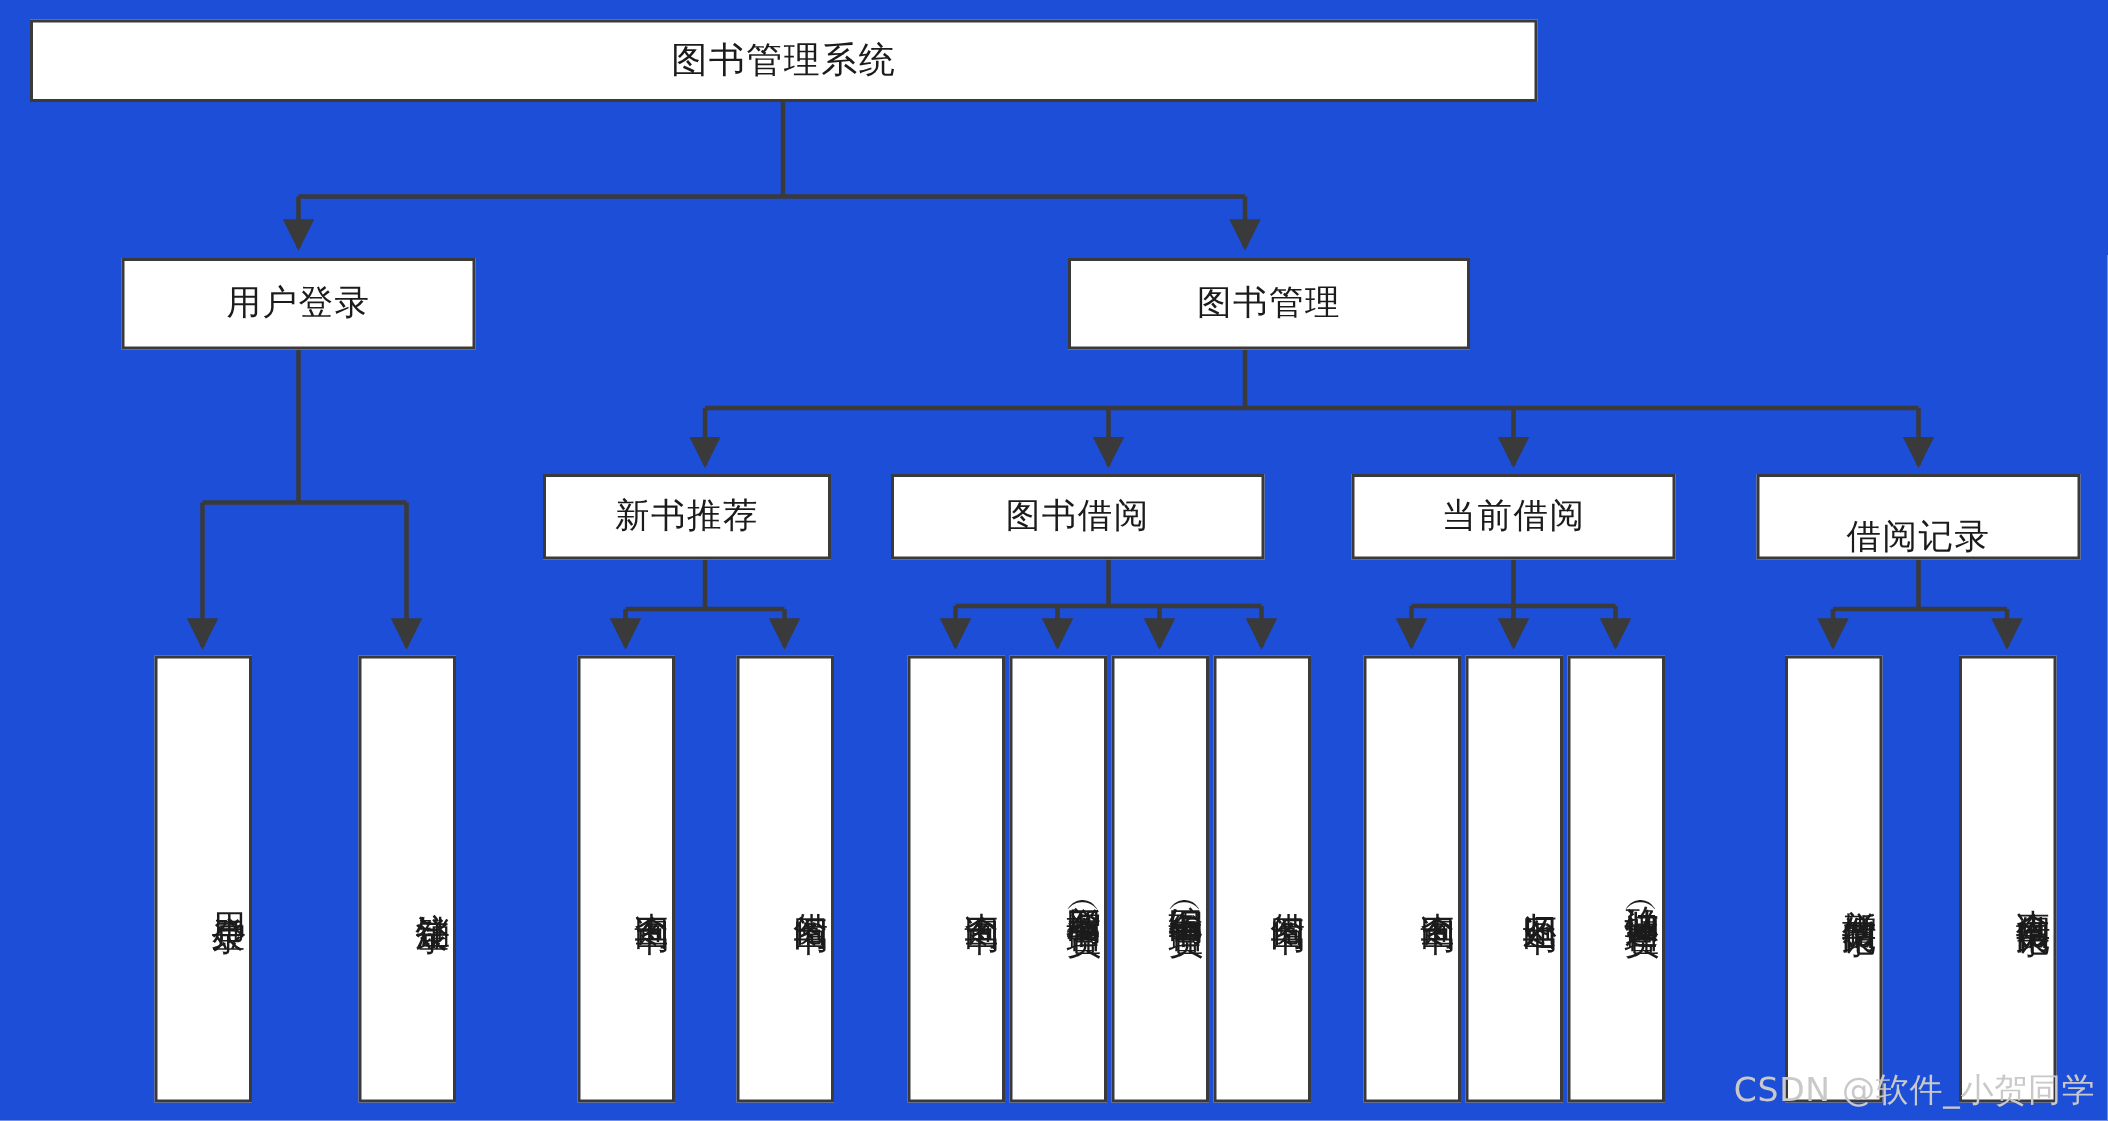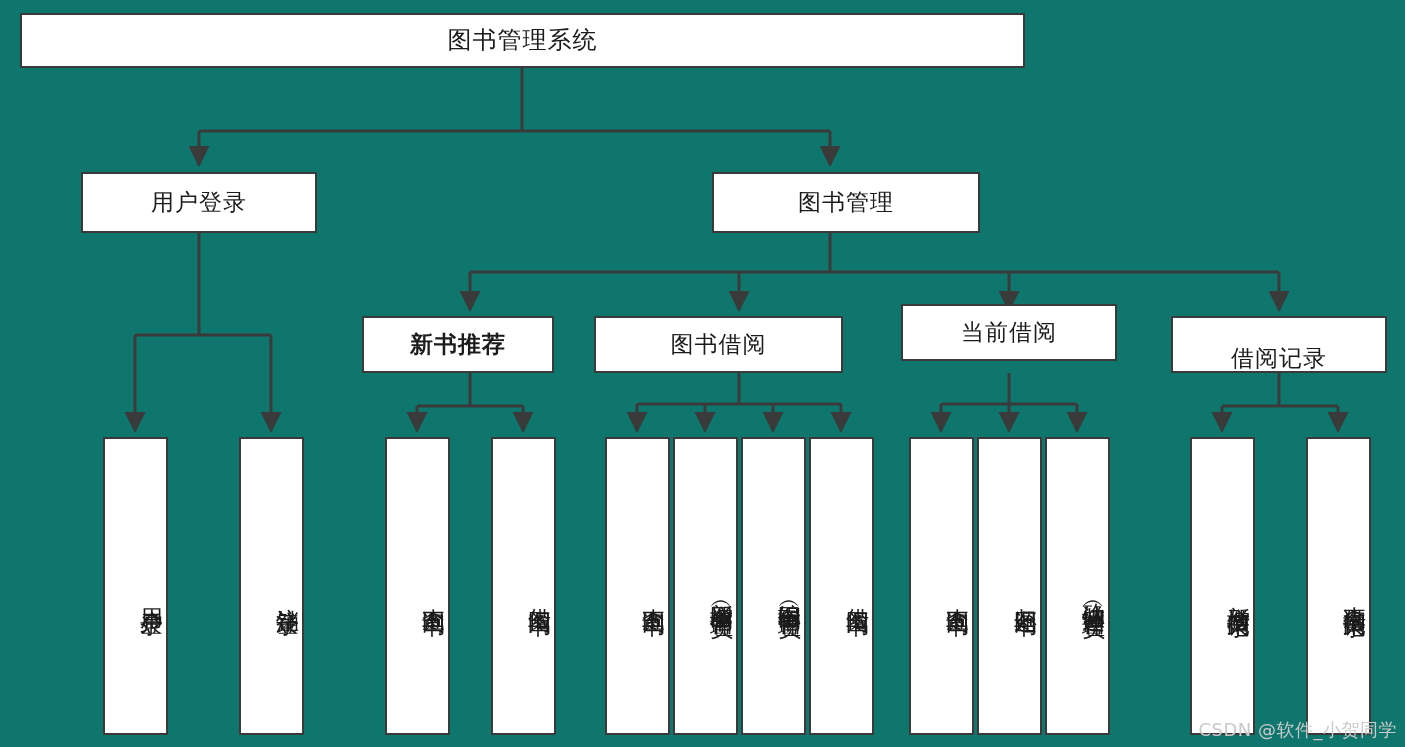--- a/index.html
+++ b/index.html
@@ -12,21 +12,21 @@
     font-family: "DejaVu Sans", "Liberation Sans", sans-serif;
     width: 1405px;
     height: 747px;
     overflow: hidden;
     position: relative;
   }
   #diagram-root {
     position: relative;
     width: 1405px;
     height: 747px;
-    background: #0f766e;
+    background: #1d4ed8;
   }
   #edge-layer {
     position: absolute;
     left: 0;
     top: 0;
     width: 1405px;
     height: 747px;
     pointer-events: none;
   }
   .node {
@@ -61,21 +61,21 @@
   }
   .node-v .vlabel {
     writing-mode: vertical-rl;
     text-orientation: upright;
     white-space: normal;
   }
   .watermark {
     position: absolute;
     right: 8px;
     bottom: 5px;
-    font-size: 18px;
+    font-size: 22px;
     color: #c9c9c9;
     letter-spacing: 0.5px;
     z-index: 5;
     white-space: nowrap;
   }
 </style>
 </head>
 <body>
 
 <div id="diagram-root">
@@ -135,27 +135,27 @@
     <span>图书管理系统</span>
   </div>
 
   <div class="node node-h" style="left:81px; top:172px; width:236px; height:61px;">
     <span>用户登录</span>
   </div>
   <div class="node node-h" style="left:712px; top:172px; width:268px; height:61px;">
     <span>图书管理</span>
   </div>
 
-  <div class="node node-h" style="left:362px; top:316px; width:192px; height:57px;font-weight:bold;">
+  <div class="node node-h" style="left:362px; top:316px; width:192px; height:57px;">
     <span>新书推荐</span>
   </div>
   <div class="node node-h" style="left:594px; top:316px; width:249px; height:57px;">
     <span>图书借阅</span>
   </div>
-  <div class="node node-h" style="left:901px; top:304px; width:216px; height:57px;text-align:right;">
+  <div class="node node-h" style="left:901px; top:316px; width:216px; height:57px;text-align:right;">
     <span>当前借阅</span>
   </div>
   <div class="node node-h" style="left:1171px; top:316px; width:216px; height:57px;align-items:flex-end;">
     <span>借阅记录</span>
   </div>
 
   <div class="node node-v" style="left:103px; top:437px; width:65px; height:298px;">
     <span class="vlabel">用户登录</span>
   </div>
   <div class="node node-v" style="left:239px; top:437px; width:65px; height:298px;">

